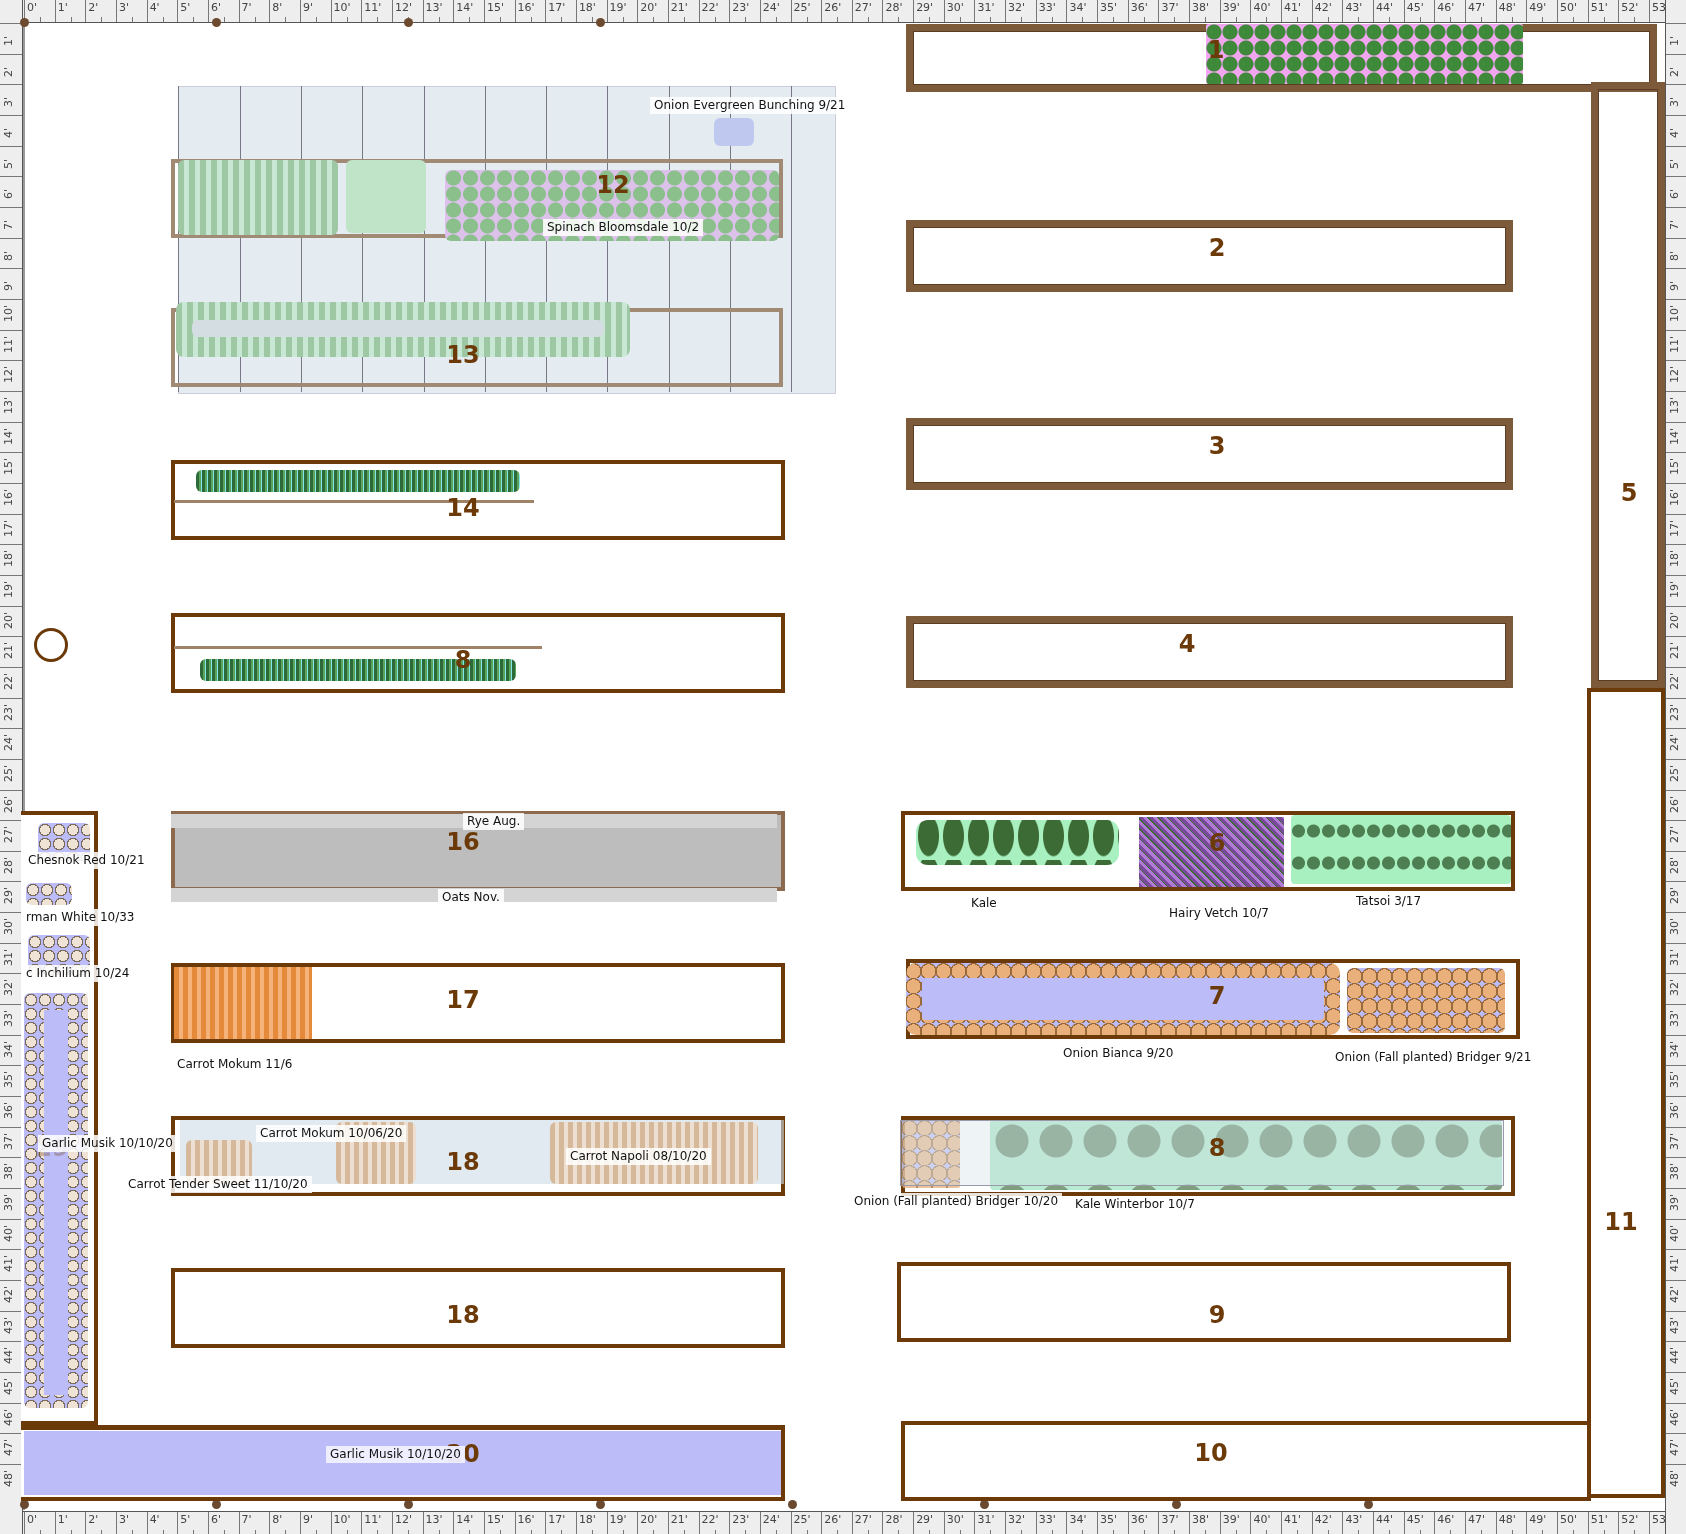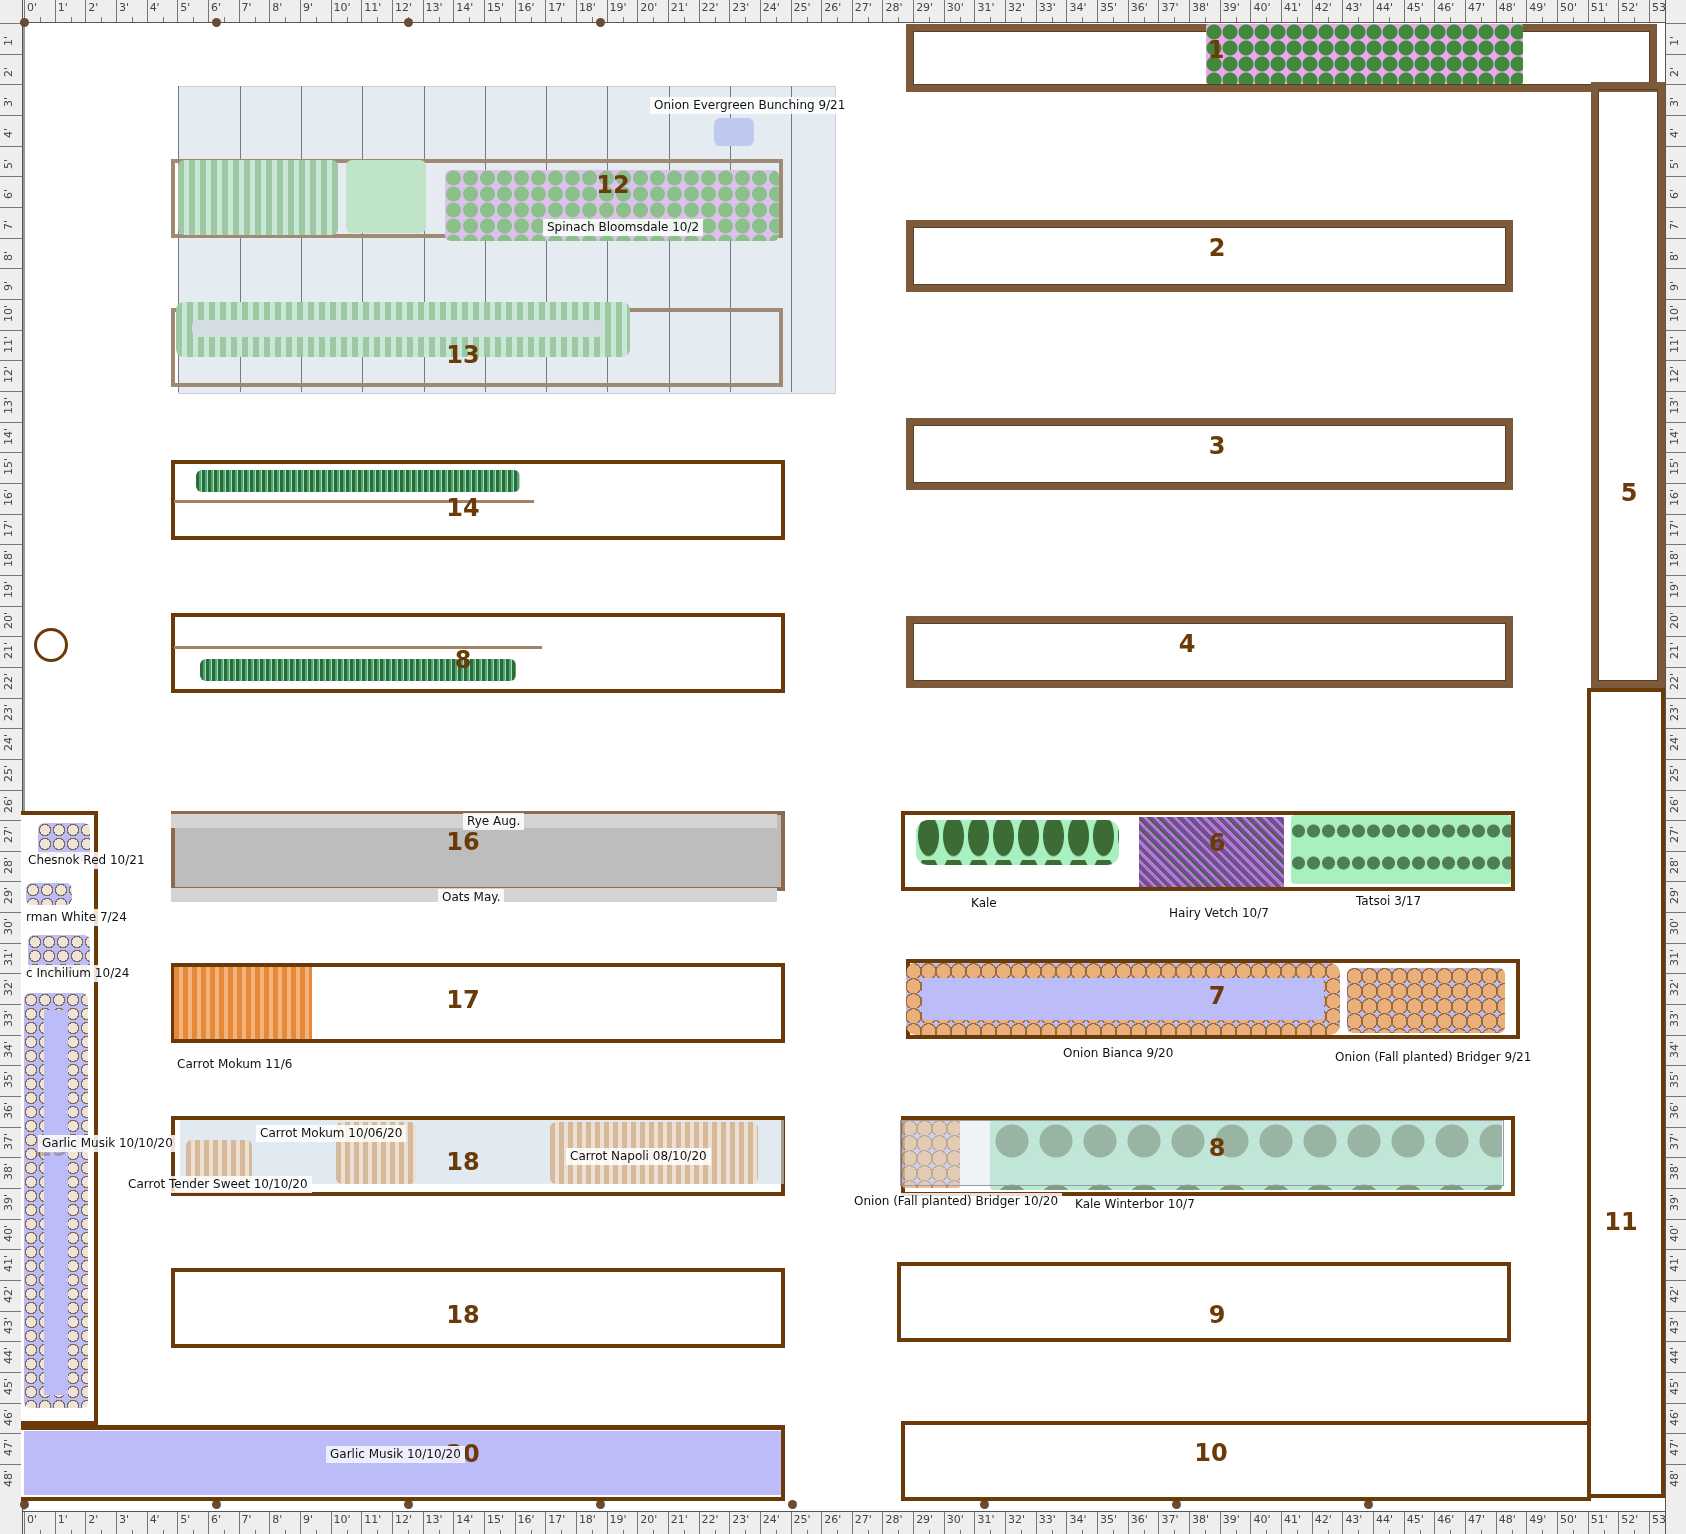--- a/index.html
+++ b/index.html
@@ -556,49 +556,49 @@
 <div class="bed" style="left:171px;top:613px;width:614px;height:80px;"></div>
 <div class="trellis" style="left:174px;top:646px;width:368px;"></div>
 <div class="plants pattern-peas" style="left:200px;top:659px;width:316px;height:22px;border-radius:6px;"></div>
 <div class="bed-num" style="left:463px;top:660px;">8</div>
 
 <div class="bed" style="left:171px;top:811px;width:614px;height:80px;border-color:#8d6a4d;background:#bdbdbd;"></div>
 <div class="plants" style="left:171px;top:814px;width:606px;height:14px;background:#d4d4d4;border-radius:0;"></div>
 <div class="plants" style="left:171px;top:888px;width:606px;height:14px;background:#d4d4d4;border-radius:0;"></div>
 <div class="bed-num" style="left:463px;top:842px;">16</div>
 <div class="label" style="left:463px;top:813px;">Rye Aug.</div>
-<div class="label" style="left:438px;top:889px;">Oats  May.</div>
+<div class="label" style="left:438px;top:889px;">Oats  Nov.</div>
 
 <div class="bed" style="left:171px;top:963px;width:614px;height:80px;"></div>
 <div class="plants pattern-carrot" style="left:174px;top:967px;width:138px;height:72px;border-radius:0;"></div>
 <div class="bed-num" style="left:463px;top:1000px;">17</div>
 <div class="label" style="left:173px;top:1056px;background:transparent;">Carrot  Mokum 11/6</div>
 
 <div class="bed" style="left:171px;top:1116px;width:614px;height:80px;"></div>
 <div class="plants" style="left:180px;top:1120px;width:604px;height:64px;background:rgba(205,220,230,0.6);border-radius:0;"></div>
 <div class="plants pattern-carrot-faded" style="left:186px;top:1140px;width:66px;height:44px;"></div>
 <div class="plants pattern-carrot-faded" style="left:336px;top:1122px;width:80px;height:62px;"></div>
 <div class="plants pattern-carrot-faded" style="left:550px;top:1122px;width:208px;height:62px;"></div>
 <div class="bed-num" style="left:463px;top:1162px;">18</div>
 <div class="label" style="left:256px;top:1125px;">Carrot  Mokum 10/06/20</div>
 <div class="label" style="left:566px;top:1148px;">Carrot  Napoli 08/10/20</div>
-<div class="label" style="left:124px;top:1176px;">Carrot  Tender Sweet 10/10/20</div>
+<div class="label" style="left:124px;top:1176px;">Carrot  Tender Sweet 11/10/20</div>
 
 <div class="bed" style="left:171px;top:1268px;width:614px;height:80px;"></div>
 <div class="bed-num" style="left:463px;top:1315px;">18</div>
 
 <div class="bed" style="left:21px;top:811px;width:77px;height:614px;border-left:none;"></div>
 <div class="plants pattern-garlic" style="left:38px;top:823px;width:52px;height:38px;"></div>
 <div class="plants pattern-garlic" style="left:26px;top:883px;width:46px;height:22px;"></div>
 <div class="plants pattern-garlic" style="left:28px;top:935px;width:62px;height:40px;"></div>
 <div class="plants pattern-garlic" style="left:24px;top:993px;width:64px;height:415px;"></div>
 <div class="plants" style="left:44px;top:1010px;width:24px;height:385px;background:#bcbcf8;border-radius:0;"></div>
 <div class="bed-num" style="left:52px;top:1148px;color:rgba(107,58,8,0.3);">29</div>
 <div class="label" style="left:24px;top:852px;">Chesnok Red 10/21</div>
-<div class="label" style="left:22px;top:909px;">rman White 7/24</div>
+<div class="label" style="left:22px;top:909px;">rman White 10/33</div>
 <div class="label" style="left:22px;top:965px;">c Inchilium 10/24</div>
 <div class="label" style="left:38px;top:1135px;">Garlic  Musik  10/10/20</div>
 
 <div class="bed" style="left:21px;top:1425px;width:764px;height:76px;border-left:none;border-top-width:5px;"></div>
 <div class="plants" style="left:24px;top:1431px;width:757px;height:64px;background:#bcbcf8;border-radius:0;"></div>
 <div class="bed-num" style="left:463px;top:1454px;">20</div>
 <div class="label" style="left:326px;top:1446px;background:rgba(240,240,255,0.95);">Garlic  Musik 10/10/20</div>
 
 <div class="circle" style="left:34px;top:628px;width:34px;height:34px;"></div>
 

